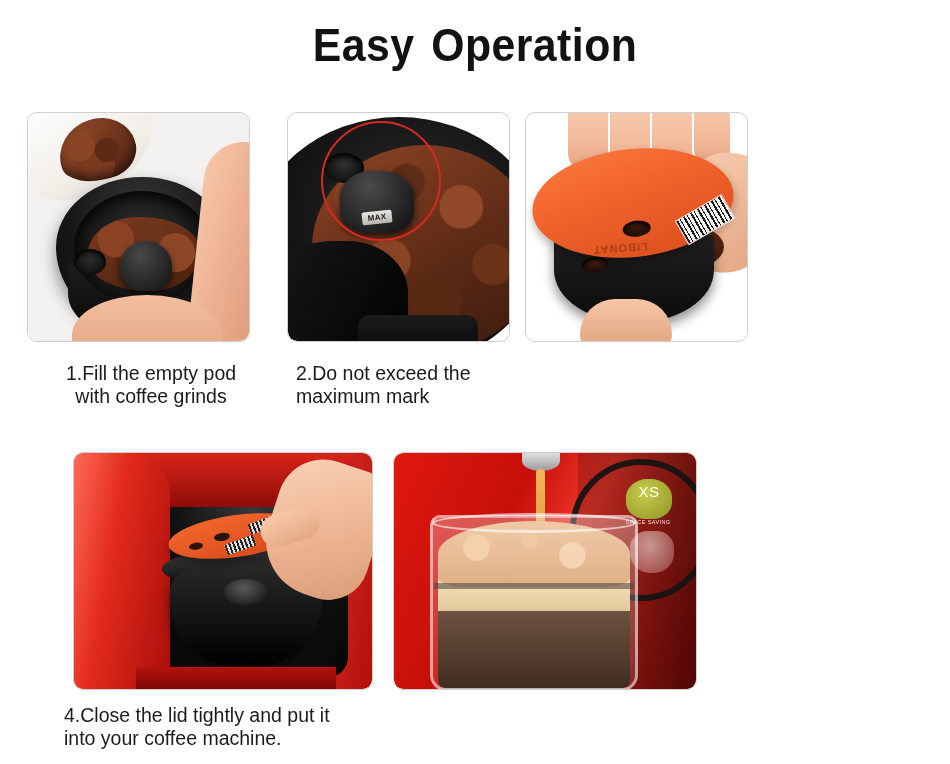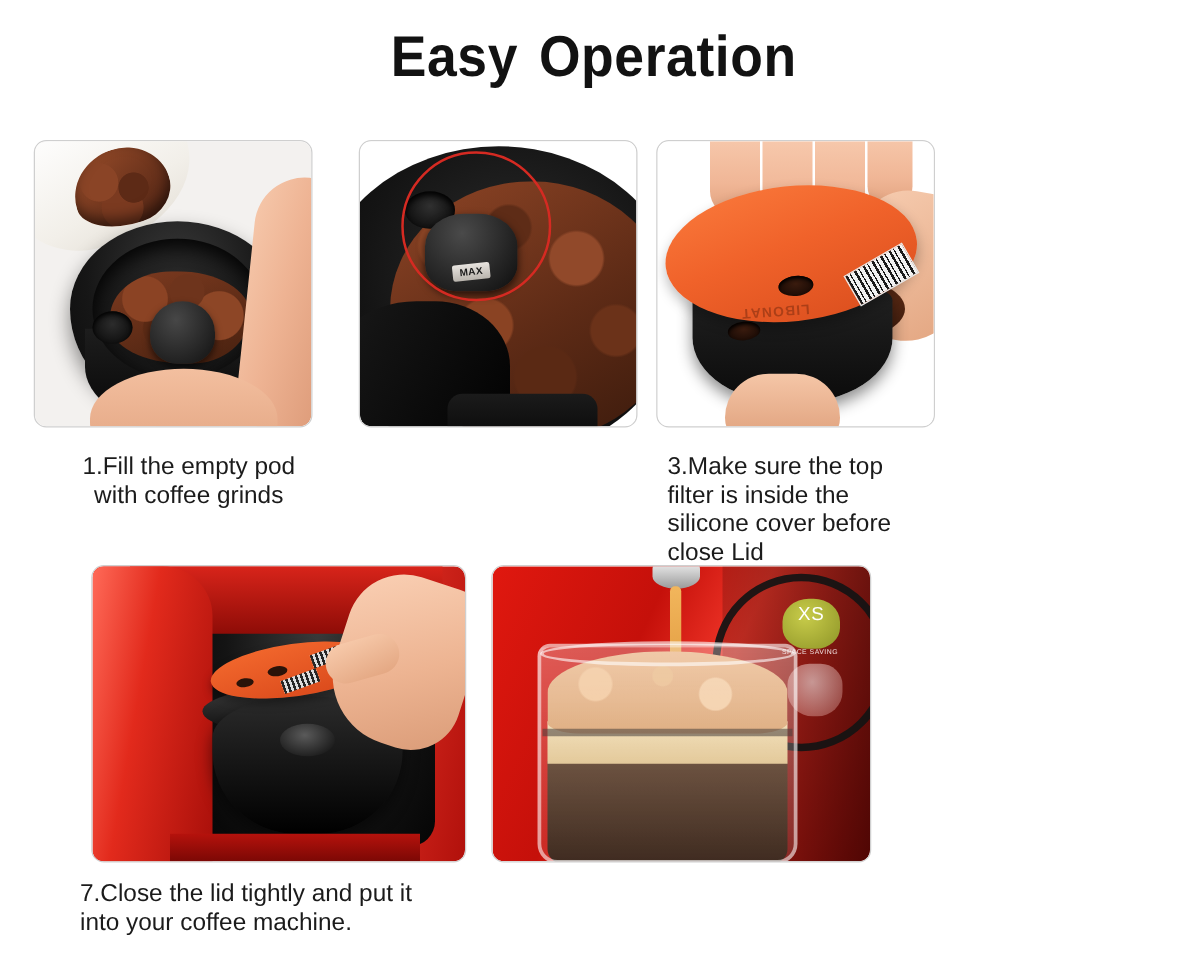--- a/index.html
+++ b/index.html
@@ -433,20 +433,22 @@
       <div class="rim"></div>
       <div class="coffee"></div>
       <div class="darkwall"></div>
       <div class="bottomshaft"></div>
       <div class="hole"></div>
       <div class="tab"></div>
       <div class="maxlabel">MAX</div>
       <div class="redcircle"></div>
     </div>
   </div>
+  <div class="caption" id="c2">2.Do not exceed the
+maximum mark</div>
 
   <div class="panel" id="p3">
     <div class="photo">
       <div class="bg"></div>
       <div class="fingers">
         <div class="fng f1"></div>
         <div class="fng f2"></div>
         <div class="fng f3"></div>
         <div class="fng f4"></div>
       </div>
@@ -455,24 +457,20 @@
       <div class="podblack"></div>
       <div class="lid">
         <div class="lidhole h1"></div>
         <div class="lidhole h2"></div>
         <div class="barcode"></div>
         <div class="brand">LIBONAT</div>
       </div>
       <div class="thumb"></div>
     </div>
   </div>
-  <div class="caption" id="c3">3.Make sure the top
-filter is inside the
-silicone cover before
-close Lid</div>
 
   <div class="panel" id="p4">
     <div class="photo">
       <div class="redbody"></div>
       <div class="cavity"></div>
       <div class="topshade"></div>
       <div class="redleft"></div>
       <div class="holderlip"></div>
       <div class="holder"></div>
       <div class="center"></div>
@@ -480,21 +478,21 @@
         <div class="h h1"></div>
         <div class="h h2"></div>
         <div class="bc b1"></div>
         <div class="bc b2"></div>
       </div>
       <div class="hand4"></div>
       <div class="finger4"></div>
       <div class="base"></div>
     </div>
   </div>
-  <div class="caption" id="c4">7.Close the lid tightly and put it
+  <div class="caption" id="c4">4.Close the lid tightly and put it
 into your coffee machine.</div>
 
   <div class="panel" id="p5">
     <div class="photo">
       <div class="redbg"></div>
       <div class="darkside"></div>
       <div class="blackcurve"></div>
       <div class="xsbadge">XS</div>
       <div class="xssub">SPACE SAVING</div>
       <div class="pill"></div>

